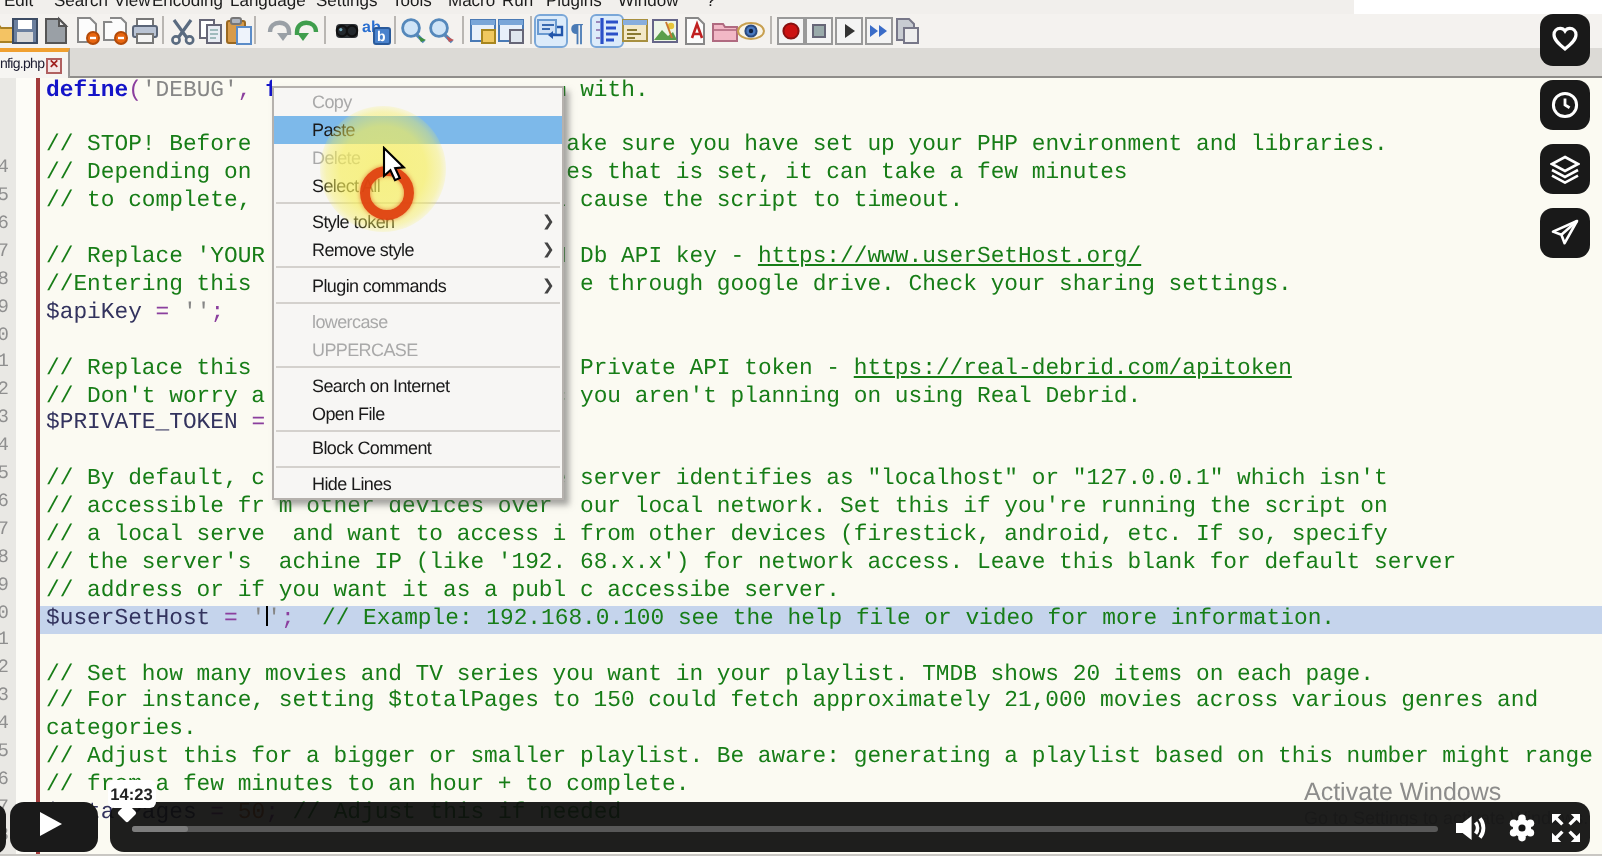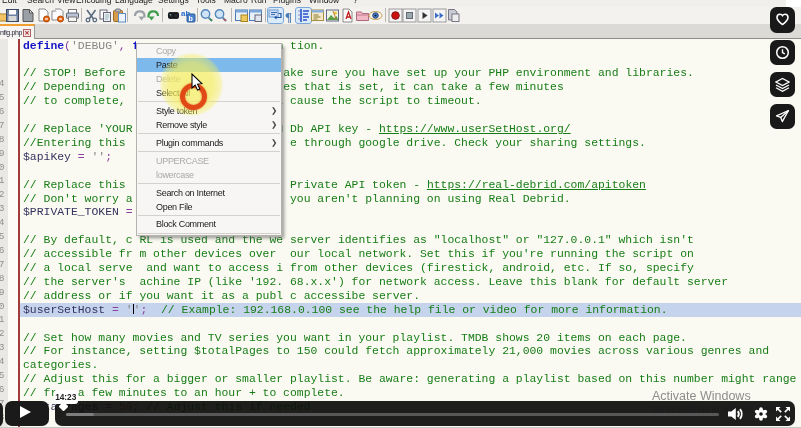--- a/index.html
+++ b/index.html
@@ -1,18 +1,18 @@
 <!DOCTYPE html>
 <html><head><meta charset="utf-8"><style>
 *{margin:0;padding:0;box-sizing:border-box}
 html,body{width:801px;height:428px;overflow:hidden;position:relative;background:#fff;
  font-family:"Liberation Sans",sans-serif}
 .abs{position:absolute}
 
-#menubar{position:absolute;left:0;top:0;width:786px;height:7px;background:#f1efec;overflow:hidden}
+#menubar{position:absolute;left:0;top:0;width:677px;height:7px;background:#f1efec;overflow:hidden}
 .mw{position:absolute;top:-5px;font-size:8.5px;color:#1c1c1c}
 
 #toolbar{position:absolute;left:0;top:7px;width:801px;height:16.5px;background:#f4f2ef}
 .ti{position:absolute;top:0.5px;width:15px;height:15px}
 .ti.pressed{outline:1px solid #7aa7d8;background:#dcebfa;border-radius:2px}
 .tsep{position:absolute;top:1px;width:1px;height:14px;background:#b9b6b2}
 
 #tabbar{position:absolute;left:0;top:23.5px;width:801px;height:15.1px;background:#dcdad6;border-bottom:1.2px solid #8f8d8a}
 #tab{position:absolute;left:-6px;top:0;width:41px;height:15.1px;background:#f6f5f2;border-right:1px solid #999;border-top:2.2px solid #f0a030}
 #tabname{position:absolute;left:6px;top:3.2px;font-size:7px;letter-spacing:-0.35px;color:#1c1c30}
@@ -258,21 +258,21 @@
 <div class="gn" style="top:302.7px">43</div>
 <div class="gn" style="top:316.6px">44</div>
 <div class="gn" style="top:330.5px">45</div>
 <div class="gn" style="top:344.4px">46</div>
 <div class="gn" style="top:358.3px">47</div>
 <div class="gn" style="top:372.2px">48</div>
 <div class="gn" style="top:386.1px">49</div>
 </div>
 <div id="bmargin"></div>
 <div id="redline"></div>
-<div class="cl" style="top:38.6px"><span class="k">define</span><span class="o">(</span><span class="s">'DEBUG'</span><span class="o">,</span><span class="p"> </span><span class="k">false</span><span class="o">)</span><span class="o">;</span><span class="p"> </span><span class="c"> / Sets inform </span><span class="c">tion.</span></div>
+<div class="cl" style="top:38.6px"><span class="k">define</span><span class="o">(</span><span class="s">'DEBUG'</span><span class="o">,</span><span class="p"> </span><span class="k">false</span><span class="o">)</span><span class="o">;</span><span class="p"> </span><span class="c"> / Sets inform </span><span class="c">with.</span></div>
 
 <div class="cl" style="top:66.4px"><span class="c">// STOP! Before </span><span class="c"> unning this script,  </span><span class="c">ake sure you have set up your PHP environment and libraries.</span></div>
 <div class="cl" style="top:80.3px"><span class="c">// Depending on </span><span class="c"> he number of pages t </span><span class="c">es that is set, it can take a few minutes</span></div>
 <div class="cl" style="top:94.2px"><span class="c">// to complete, </span><span class="c"> therwise it might wel </span><span class="c">cause the script to timeout.</span></div>
 
 <div class="cl" style="top:122.0px"><span class="c">// Replace 'YOUR</span><span class="c"> API_KEY' with your TM </span><span class="c">Db API key - </span><span class="u">https://www.userSetHost.org/</span></div>
 <div class="cl" style="top:135.9px"><span class="c">//Entering this </span><span class="c"> PI key and the share  </span><span class="c">e through google drive. Check your sharing settings.</span></div>
 <div class="cl" style="top:149.8px"><span class="v">$apiKey</span><span class="p"> </span><span class="o">=</span><span class="p"> </span><span class="s">''</span><span class="o">;</span></div>
 
 <div class="cl" style="top:177.6px"><span class="c">// Replace this </span><span class="c"> ith your Real-Debrid  </span><span class="c">Private API token - </span><span class="u">https://real-debrid.com/apitoken</span></div>
@@ -302,28 +302,29 @@
     <div class="mi mdis">Copy</div>
     <div class="mi msel">Paste</div>
     <div class="mi mdis">Delete</div>
     <div class="mi">Select All</div>
     <div class="msep"></div>
     <div class="mi">Style token<span class="marr">❯</span></div>
     <div class="mi">Remove style<span class="marr">❯</span></div>
     <div class="msep"></div>
     <div class="mi">Plugin commands<span class="marr">❯</span></div>
     <div class="msep"></div>
+    <div class="mi mdis">lowercase</div>
     <div class="mi mdis">UPPERCASE</div>
-    <div class="mi mdis">lowercase</div>
     <div class="msep"></div>
     <div class="mi">Search on Internet</div>
     <div class="mi">Open File</div>
     <div class="msep"></div>
     <div class="mi">Block Comment</div>
     <div class="msep"></div>
+    <div class="mi">Hide Lines</div>
   </div>
 <div id="ycirc"></div>
 <div id="ring"></div>
 <svg class="abs" style="left:190.5px;top:72.5px;z-index:25" width="13" height="20" viewBox="0 0 13 20">
 <path d="M1 1v14l3.2-2.9 2.3 5 2.4-1.1-2.3-4.9 4.3-.4z" fill="#fff" stroke="#000" stroke-width="1.05"></path>
 </svg>
 
 <div class="abs" style="left:0;top:426.6px;width:801px;height:1.2px;background:#c9c7c3"></div>
 <div id="stub"></div>
 <div id="playbtn"></div>

